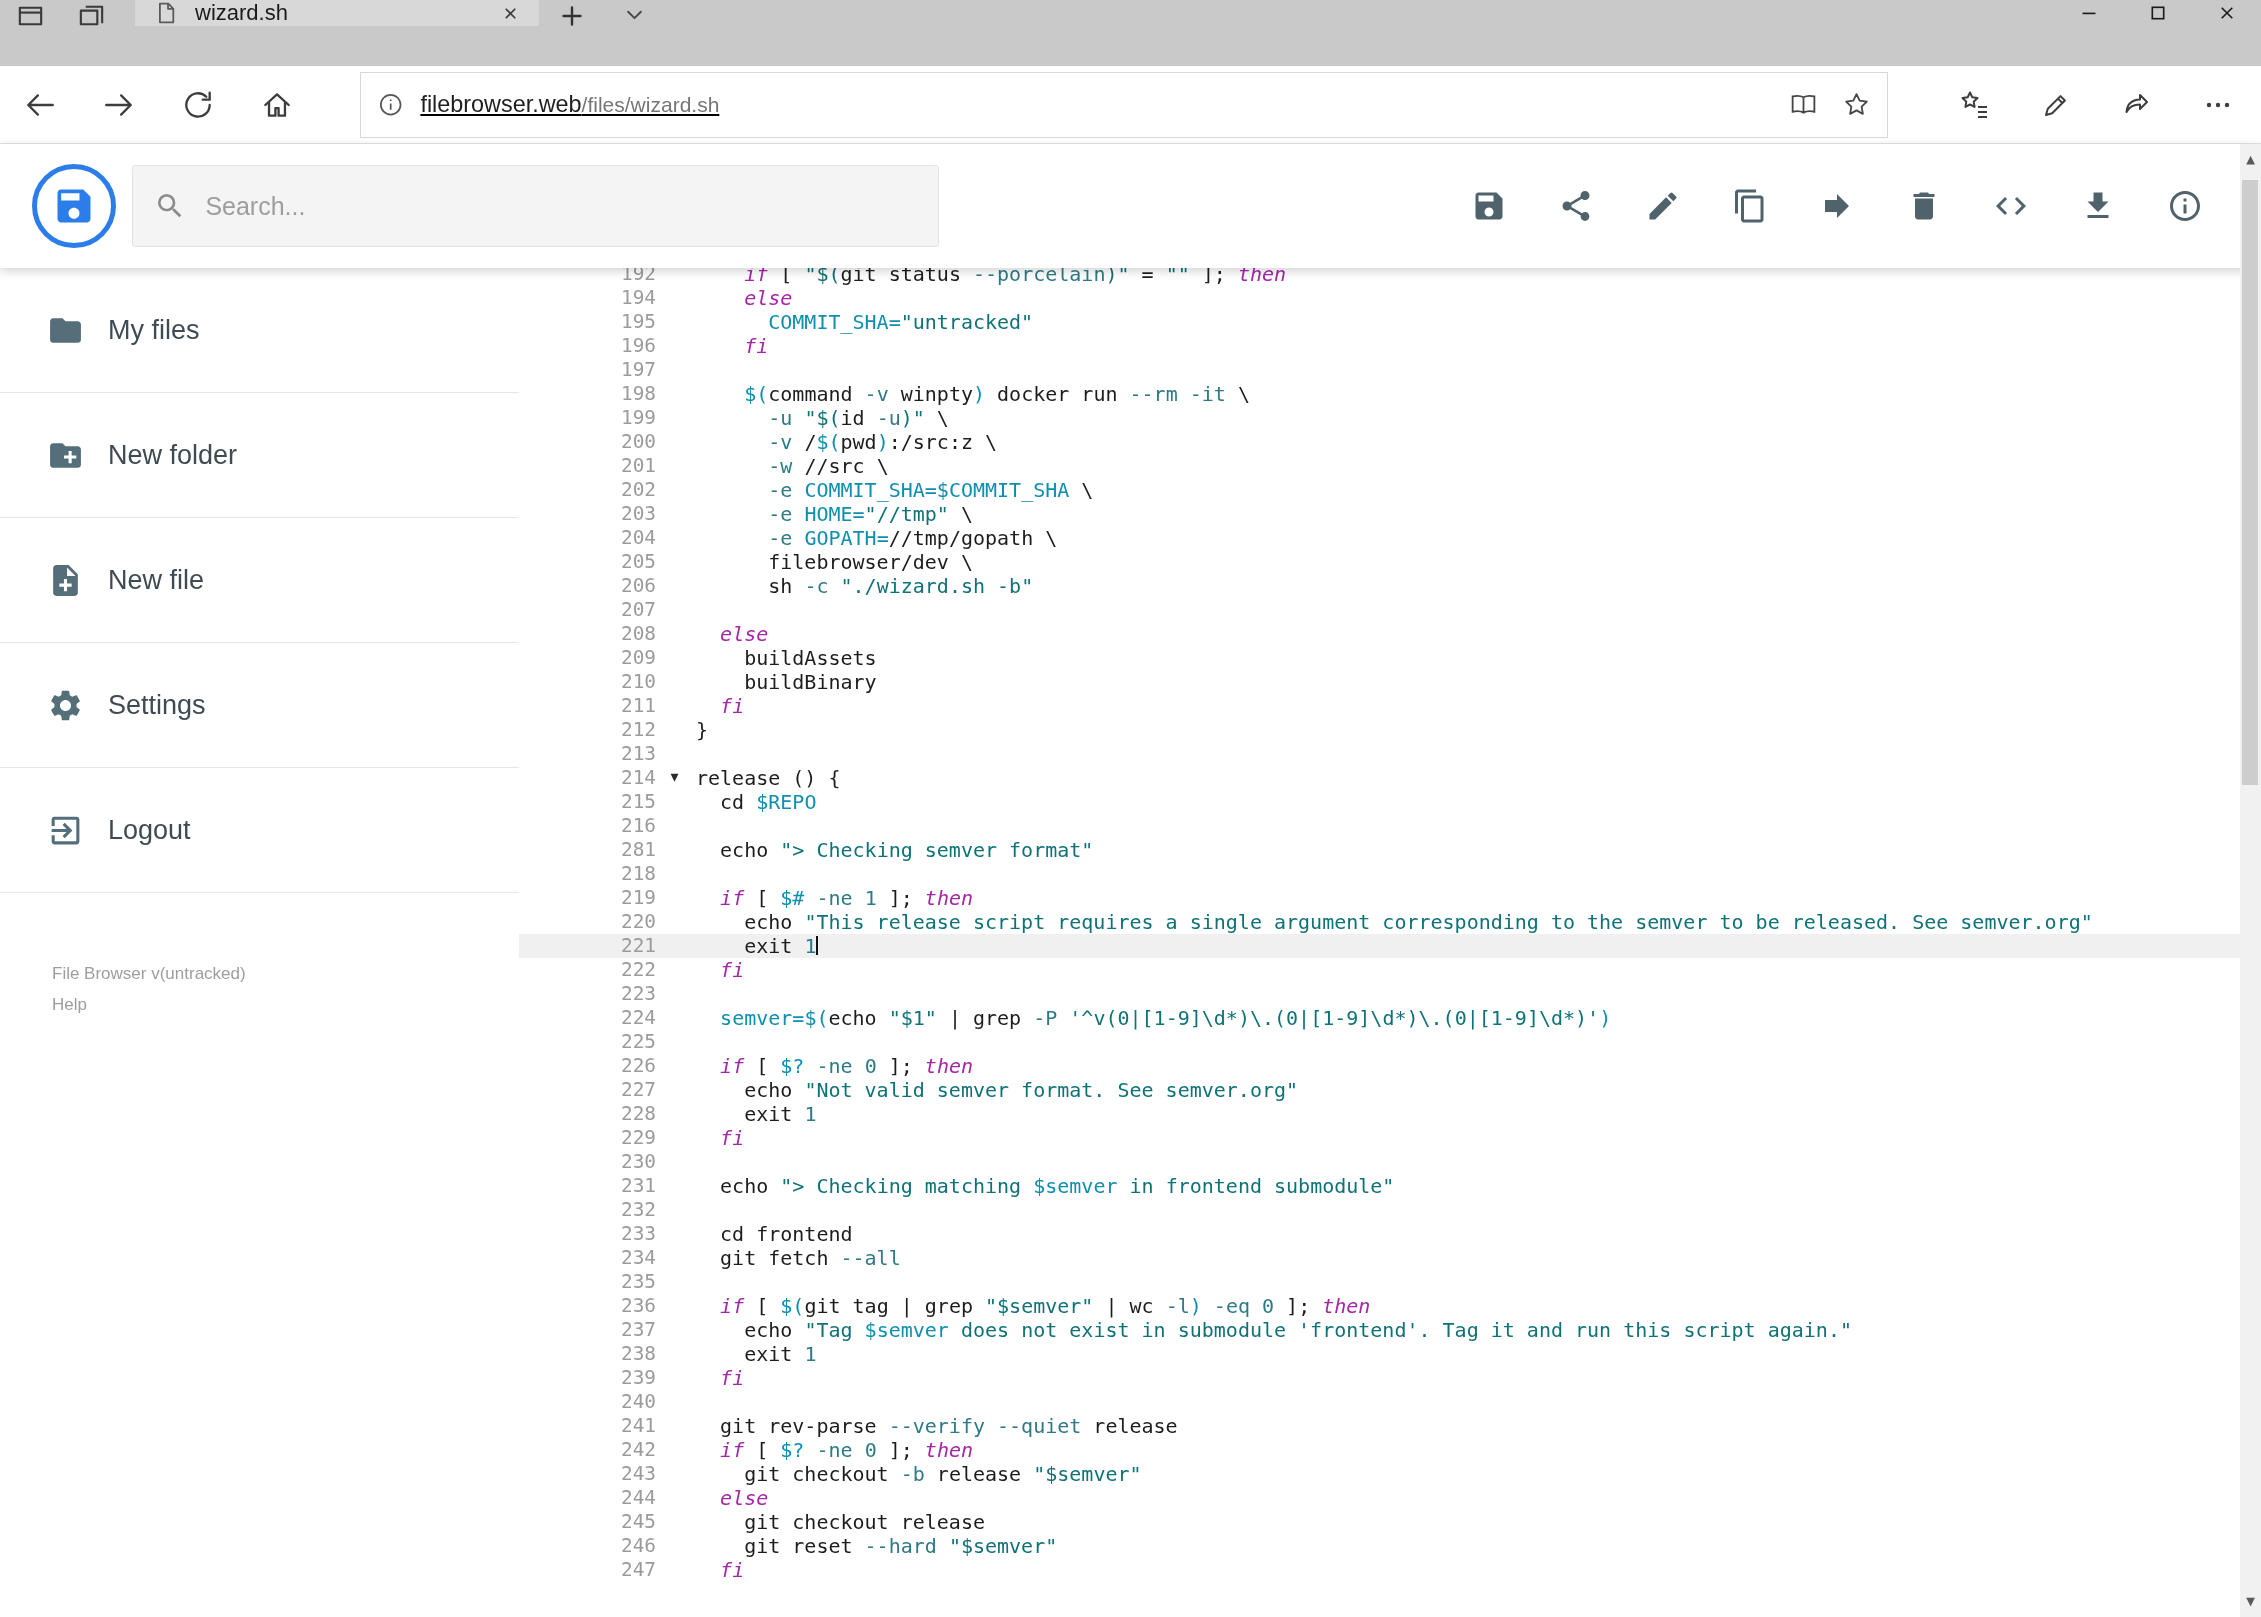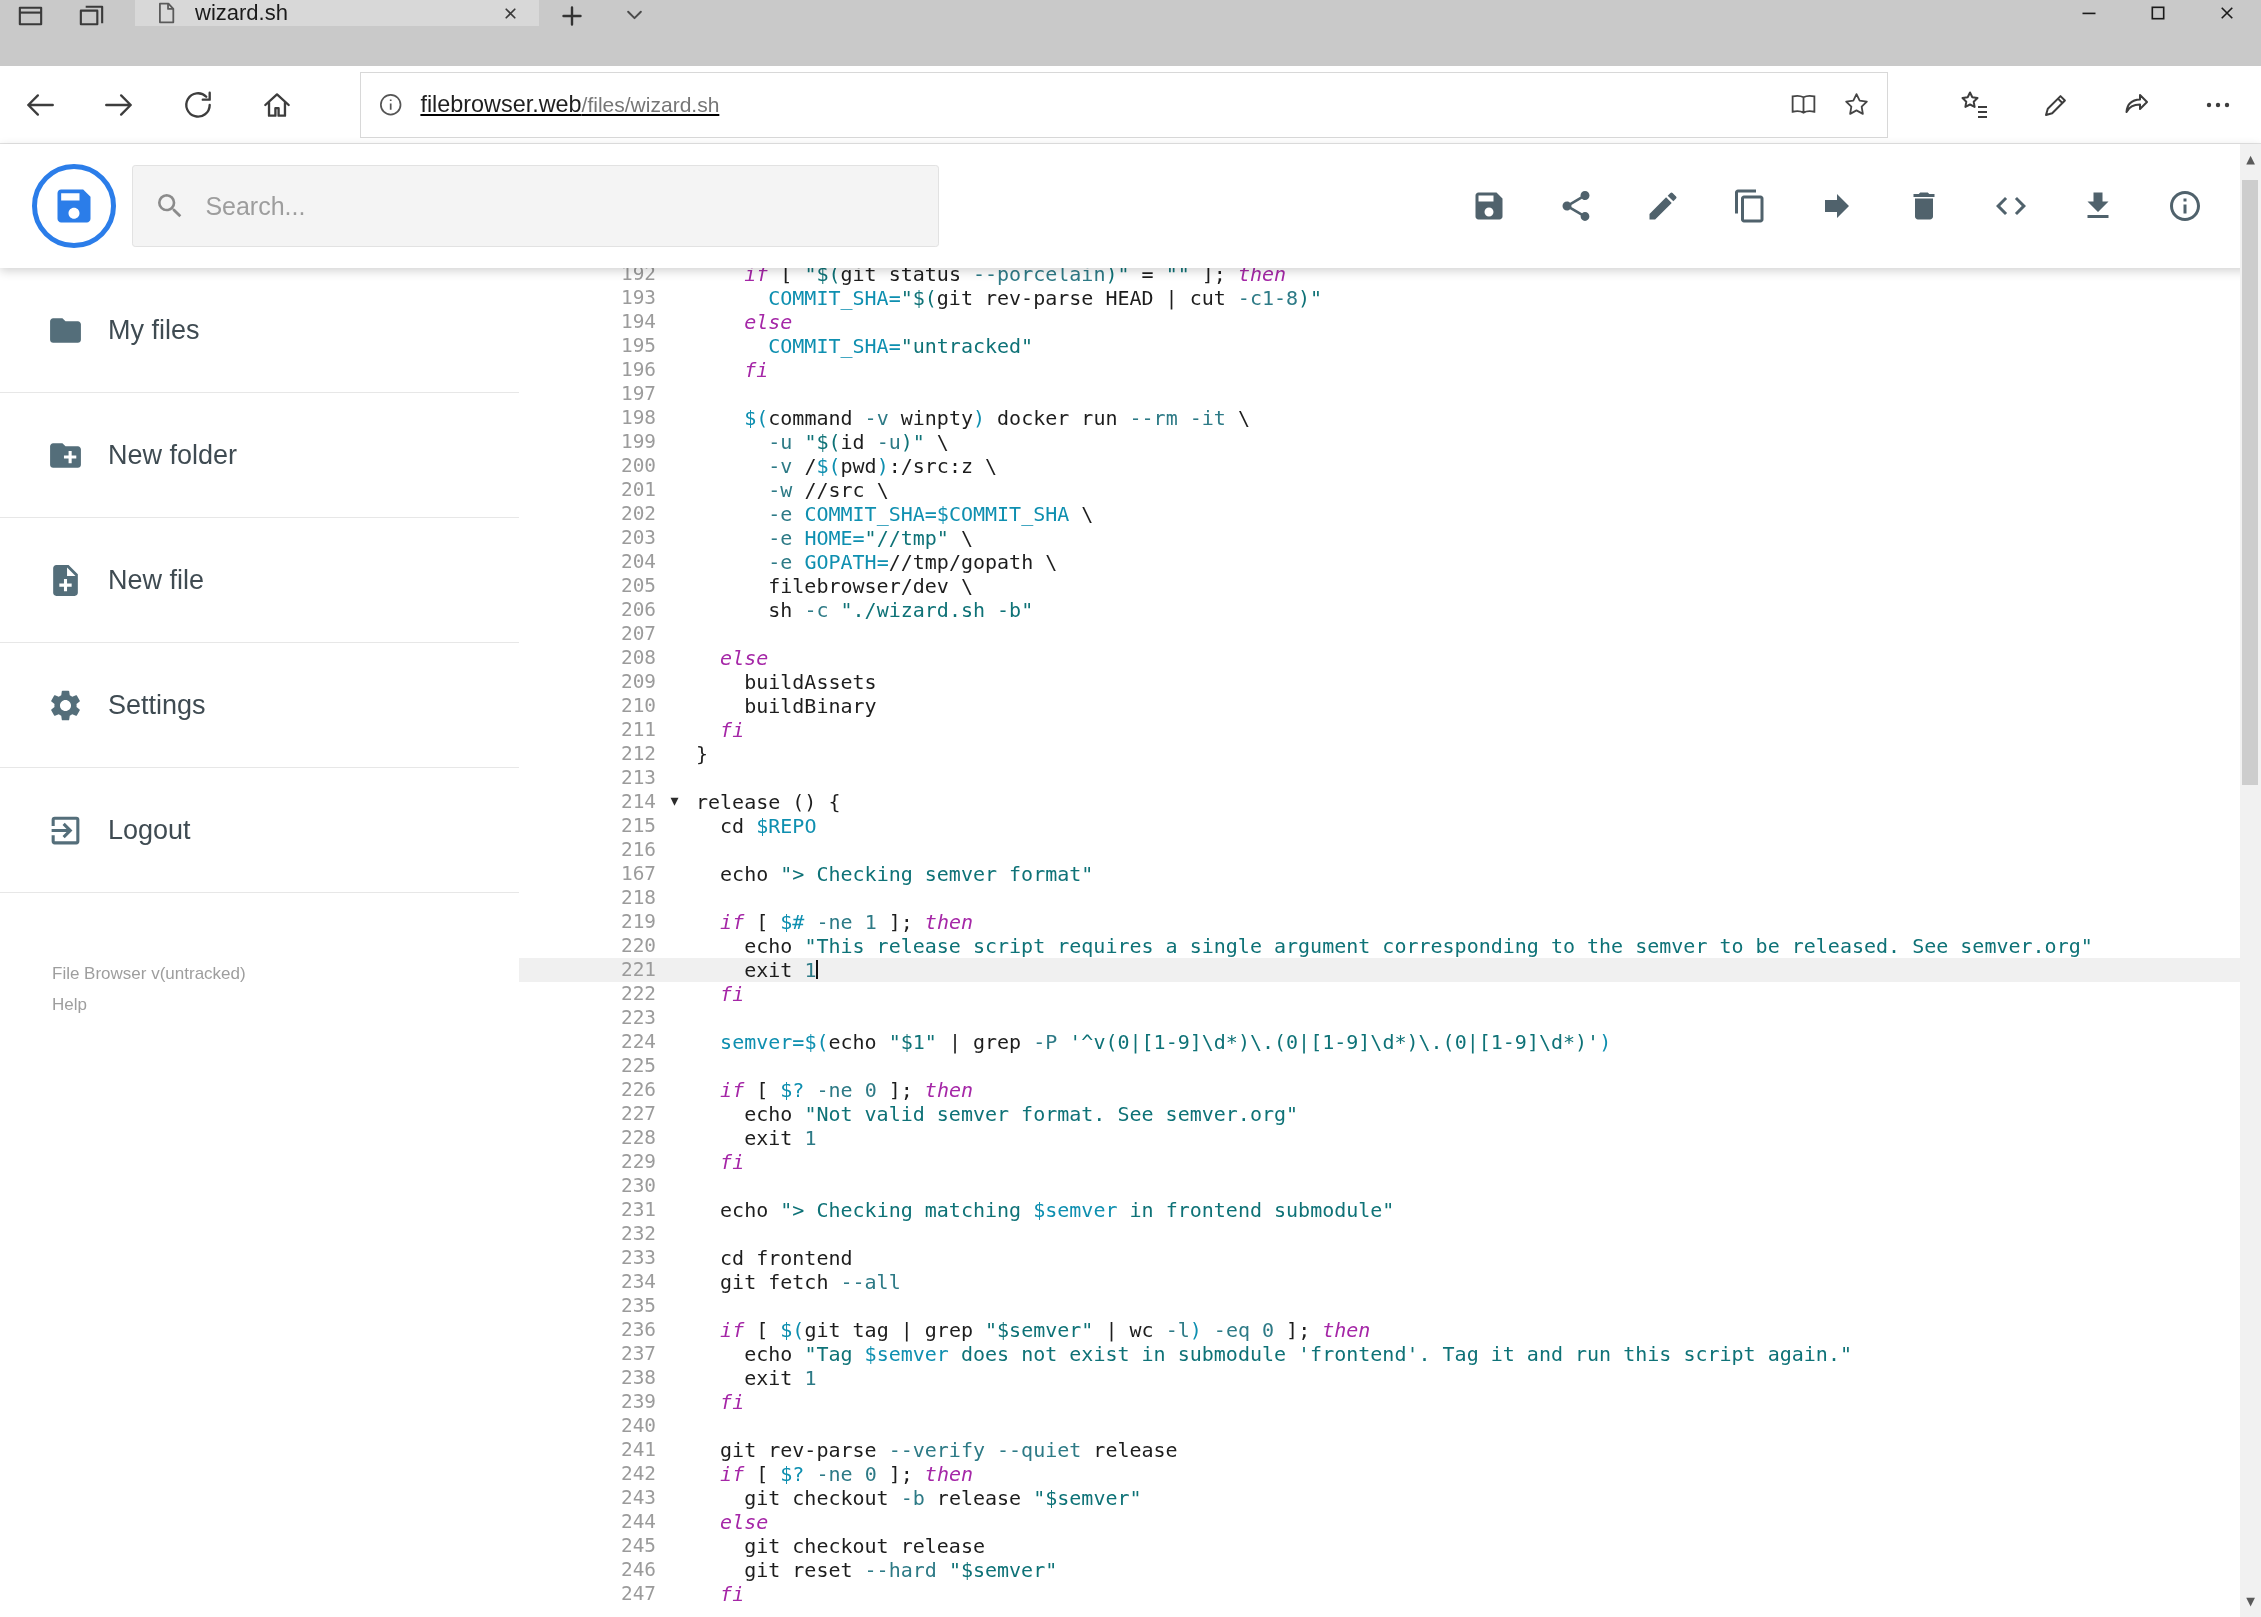--- a/index.html
+++ b/index.html
@@ -349,24 +349,20 @@
   </div>
 </div>
 
 <div class="editor">
   <div class="code-lines">
       <div class="code-row">
         <div class="gutter">192</div>
         <div class="code-text"><span class="tk-p">    </span><span class="tk-k">if</span><span class="tk-p"> [ </span><span class="tk-s">"$(</span><span class="tk-p">git status </span><span class="tk-o">--porcelain</span><span class="tk-s">)"</span><span class="tk-p"> = </span><span class="tk-s">""</span><span class="tk-p"> ]; </span><span class="tk-k">then</span></div>
       </div>
       <div class="code-row">
-        <div class="gutter">193</div>
-        <div class="code-text"><span class="tk-p">      </span><span class="tk-v">COMMIT_SHA=</span><span class="tk-s">"$(</span><span class="tk-p">git rev-parse HEAD | cut </span><span class="tk-o">-c1-8</span><span class="tk-s">)"</span></div>
-      </div>
-      <div class="code-row">
         <div class="gutter">194</div>
         <div class="code-text"><span class="tk-p">    </span><span class="tk-k">else</span></div>
       </div>
       <div class="code-row">
         <div class="gutter">195</div>
         <div class="code-text"><span class="tk-p">      </span><span class="tk-v">COMMIT_SHA=</span><span class="tk-s">"untracked"</span></div>
       </div>
       <div class="code-row">
         <div class="gutter">196</div>
         <div class="code-text"><span class="tk-p">    </span><span class="tk-k">fi</span></div>
@@ -445,21 +441,21 @@
       </div>
       <div class="code-row">
         <div class="gutter">215</div>
         <div class="code-text"><span class="tk-p">  cd </span><span class="tk-v">$REPO</span></div>
       </div>
       <div class="code-row">
         <div class="gutter">216</div>
         <div class="code-text"></div>
       </div>
       <div class="code-row">
-        <div class="gutter">167</div>
+        <div class="gutter">281</div>
         <div class="code-text"><span class="tk-p">  echo </span><span class="tk-s">"&gt; Checking semver format"</span></div>
       </div>
       <div class="code-row">
         <div class="gutter">218</div>
         <div class="code-text"></div>
       </div>
       <div class="code-row">
         <div class="gutter">219</div>
         <div class="code-text"><span class="tk-p">  </span><span class="tk-k">if</span><span class="tk-p"> [ </span><span class="tk-v">$#</span><span class="tk-p"> </span><span class="tk-o">-ne</span><span class="tk-p"> </span><span class="tk-o">1</span><span class="tk-p"> ]; </span><span class="tk-k">then</span></div>
       </div>

